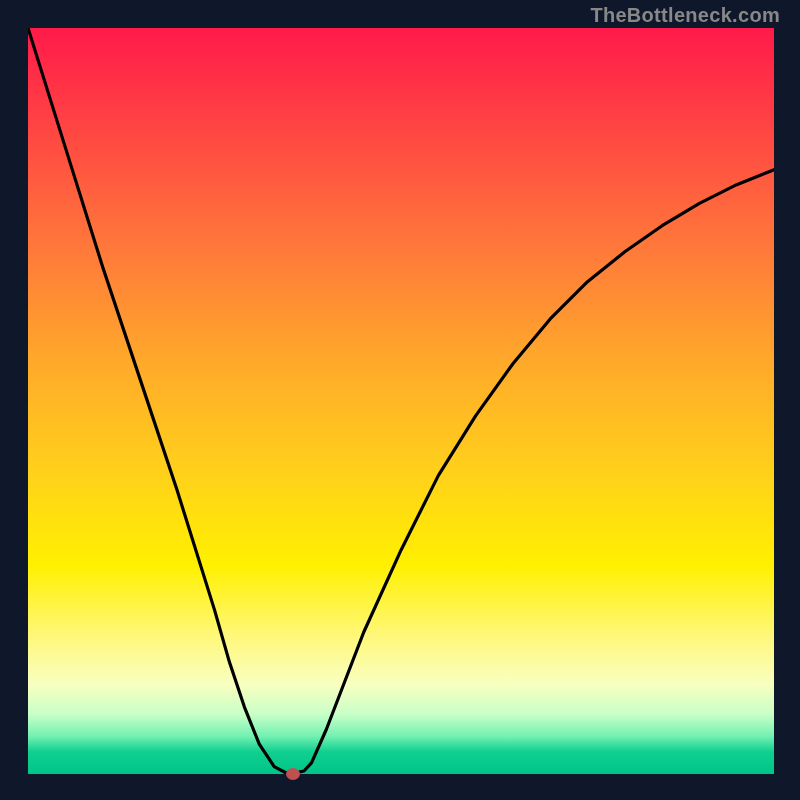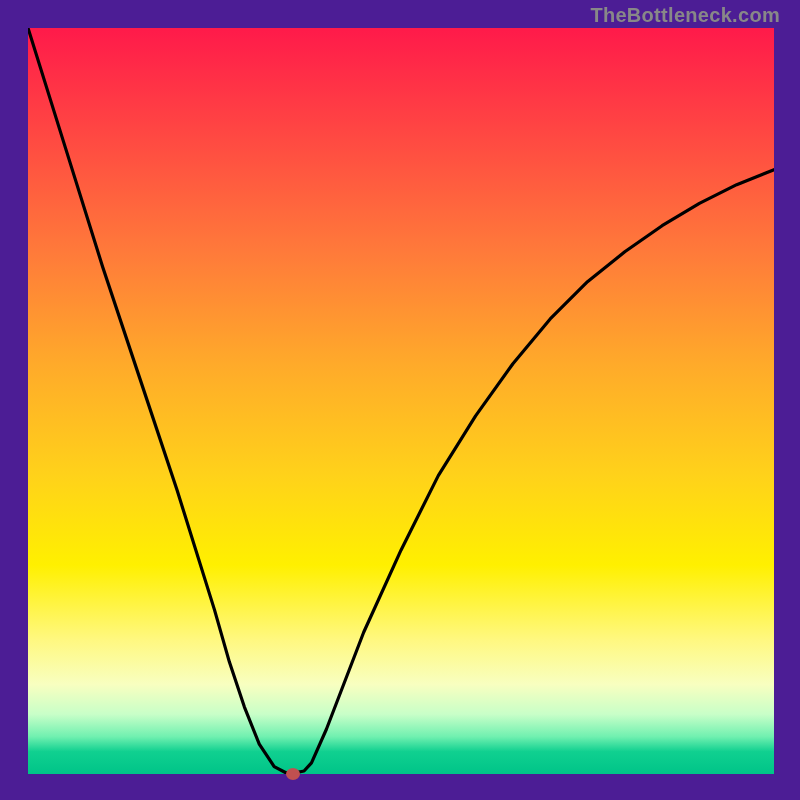--- a/index.html
+++ b/index.html
@@ -9,21 +9,21 @@
     background: #000;
     overflow: hidden;
     font-family: Arial, sans-serif;
   }
   .frame {
     position: absolute;
     top: 0;
     left: 0;
     width: 800px;
     height: 800px;
-    background: #4c1d95;
+    background: #0f172a;
   }
   .plot-area {
     position: absolute;
     top: 28px;
     left: 28px;
     width: 746px;
     height: 746px;
     background: linear-gradient(to bottom,
       #ff1a4a 0%,
       #ff4a42 15%,

